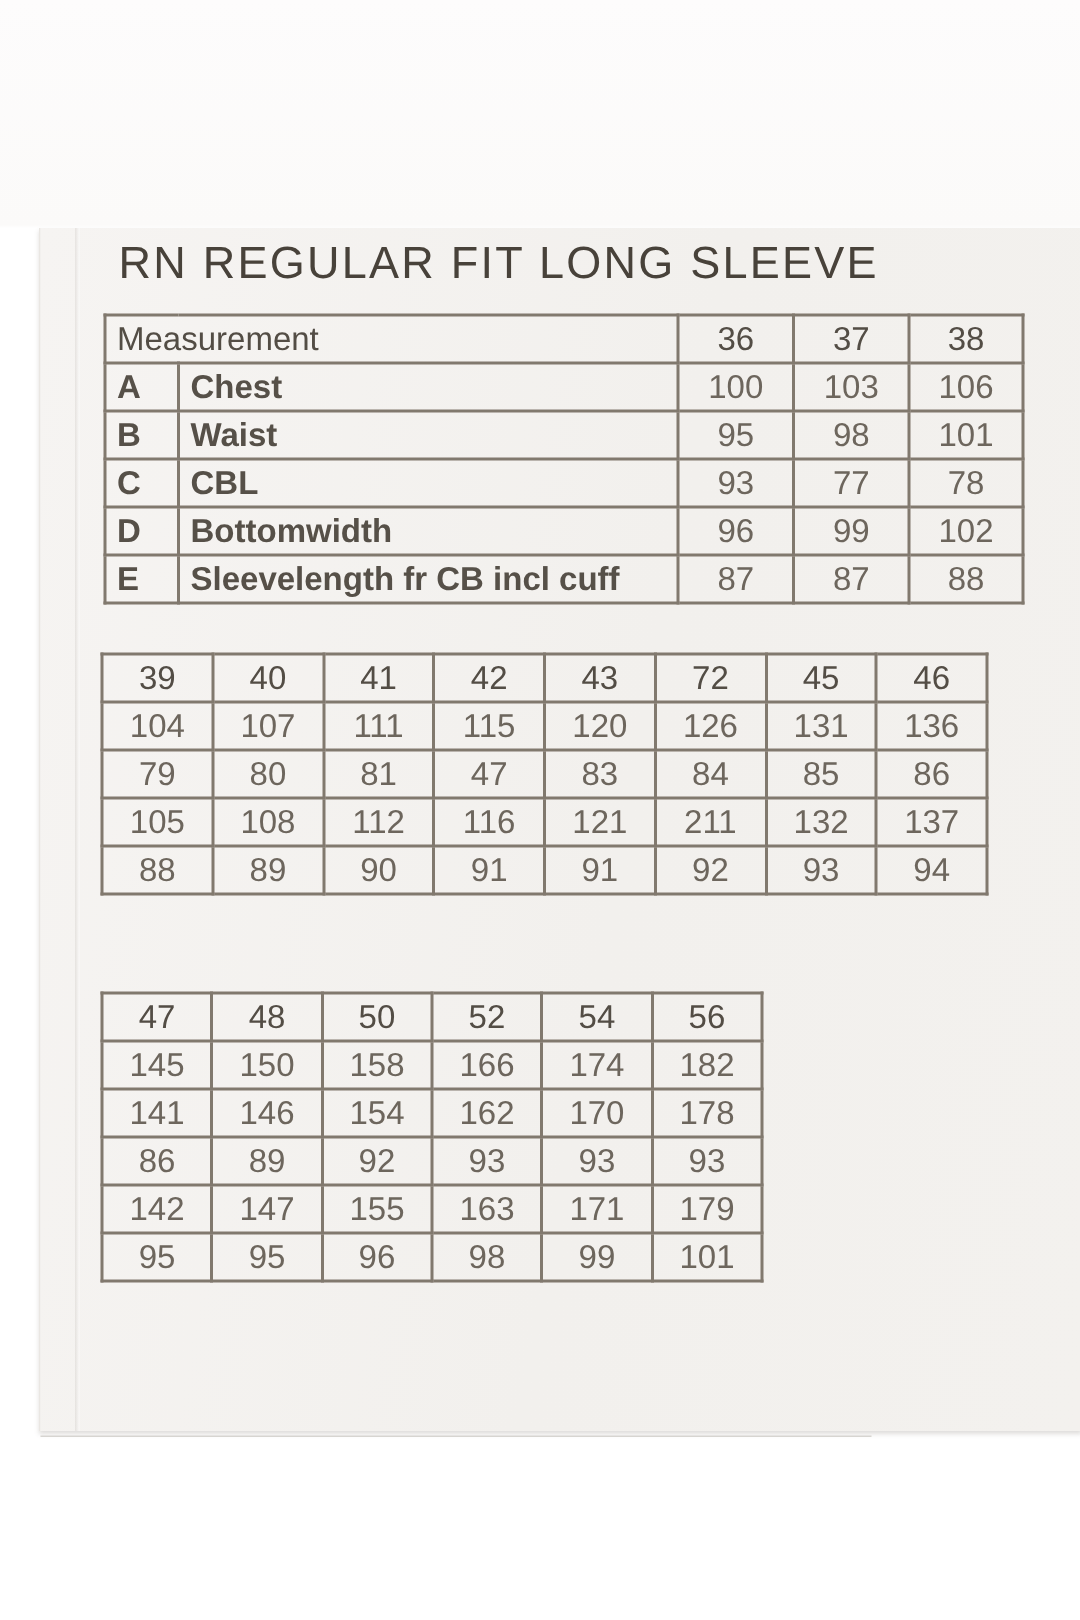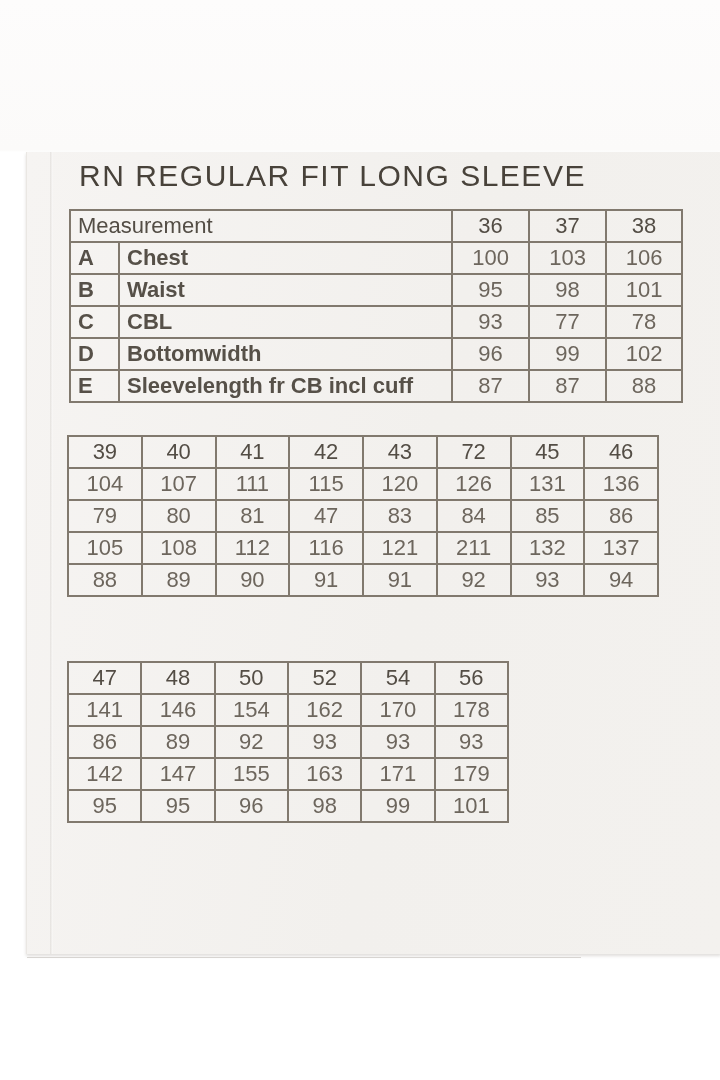--- a/index.html
+++ b/index.html
@@ -161,20 +161,28 @@
     <tbody>
         <tr>
           <th>47</th>
           <th>48</th>
           <th>50</th>
           <th>52</th>
           <th>54</th>
           <th>56</th>
         </tr>
         <tr>
+          <td>145</td>
+          <td>150</td>
+          <td>158</td>
+          <td>166</td>
+          <td>174</td>
+          <td>182</td>
+        </tr>
+        <tr>
           <td>141</td>
           <td>146</td>
           <td>154</td>
           <td>162</td>
           <td>170</td>
           <td>178</td>
         </tr>
         <tr>
           <td>86</td>
           <td>89</td>

